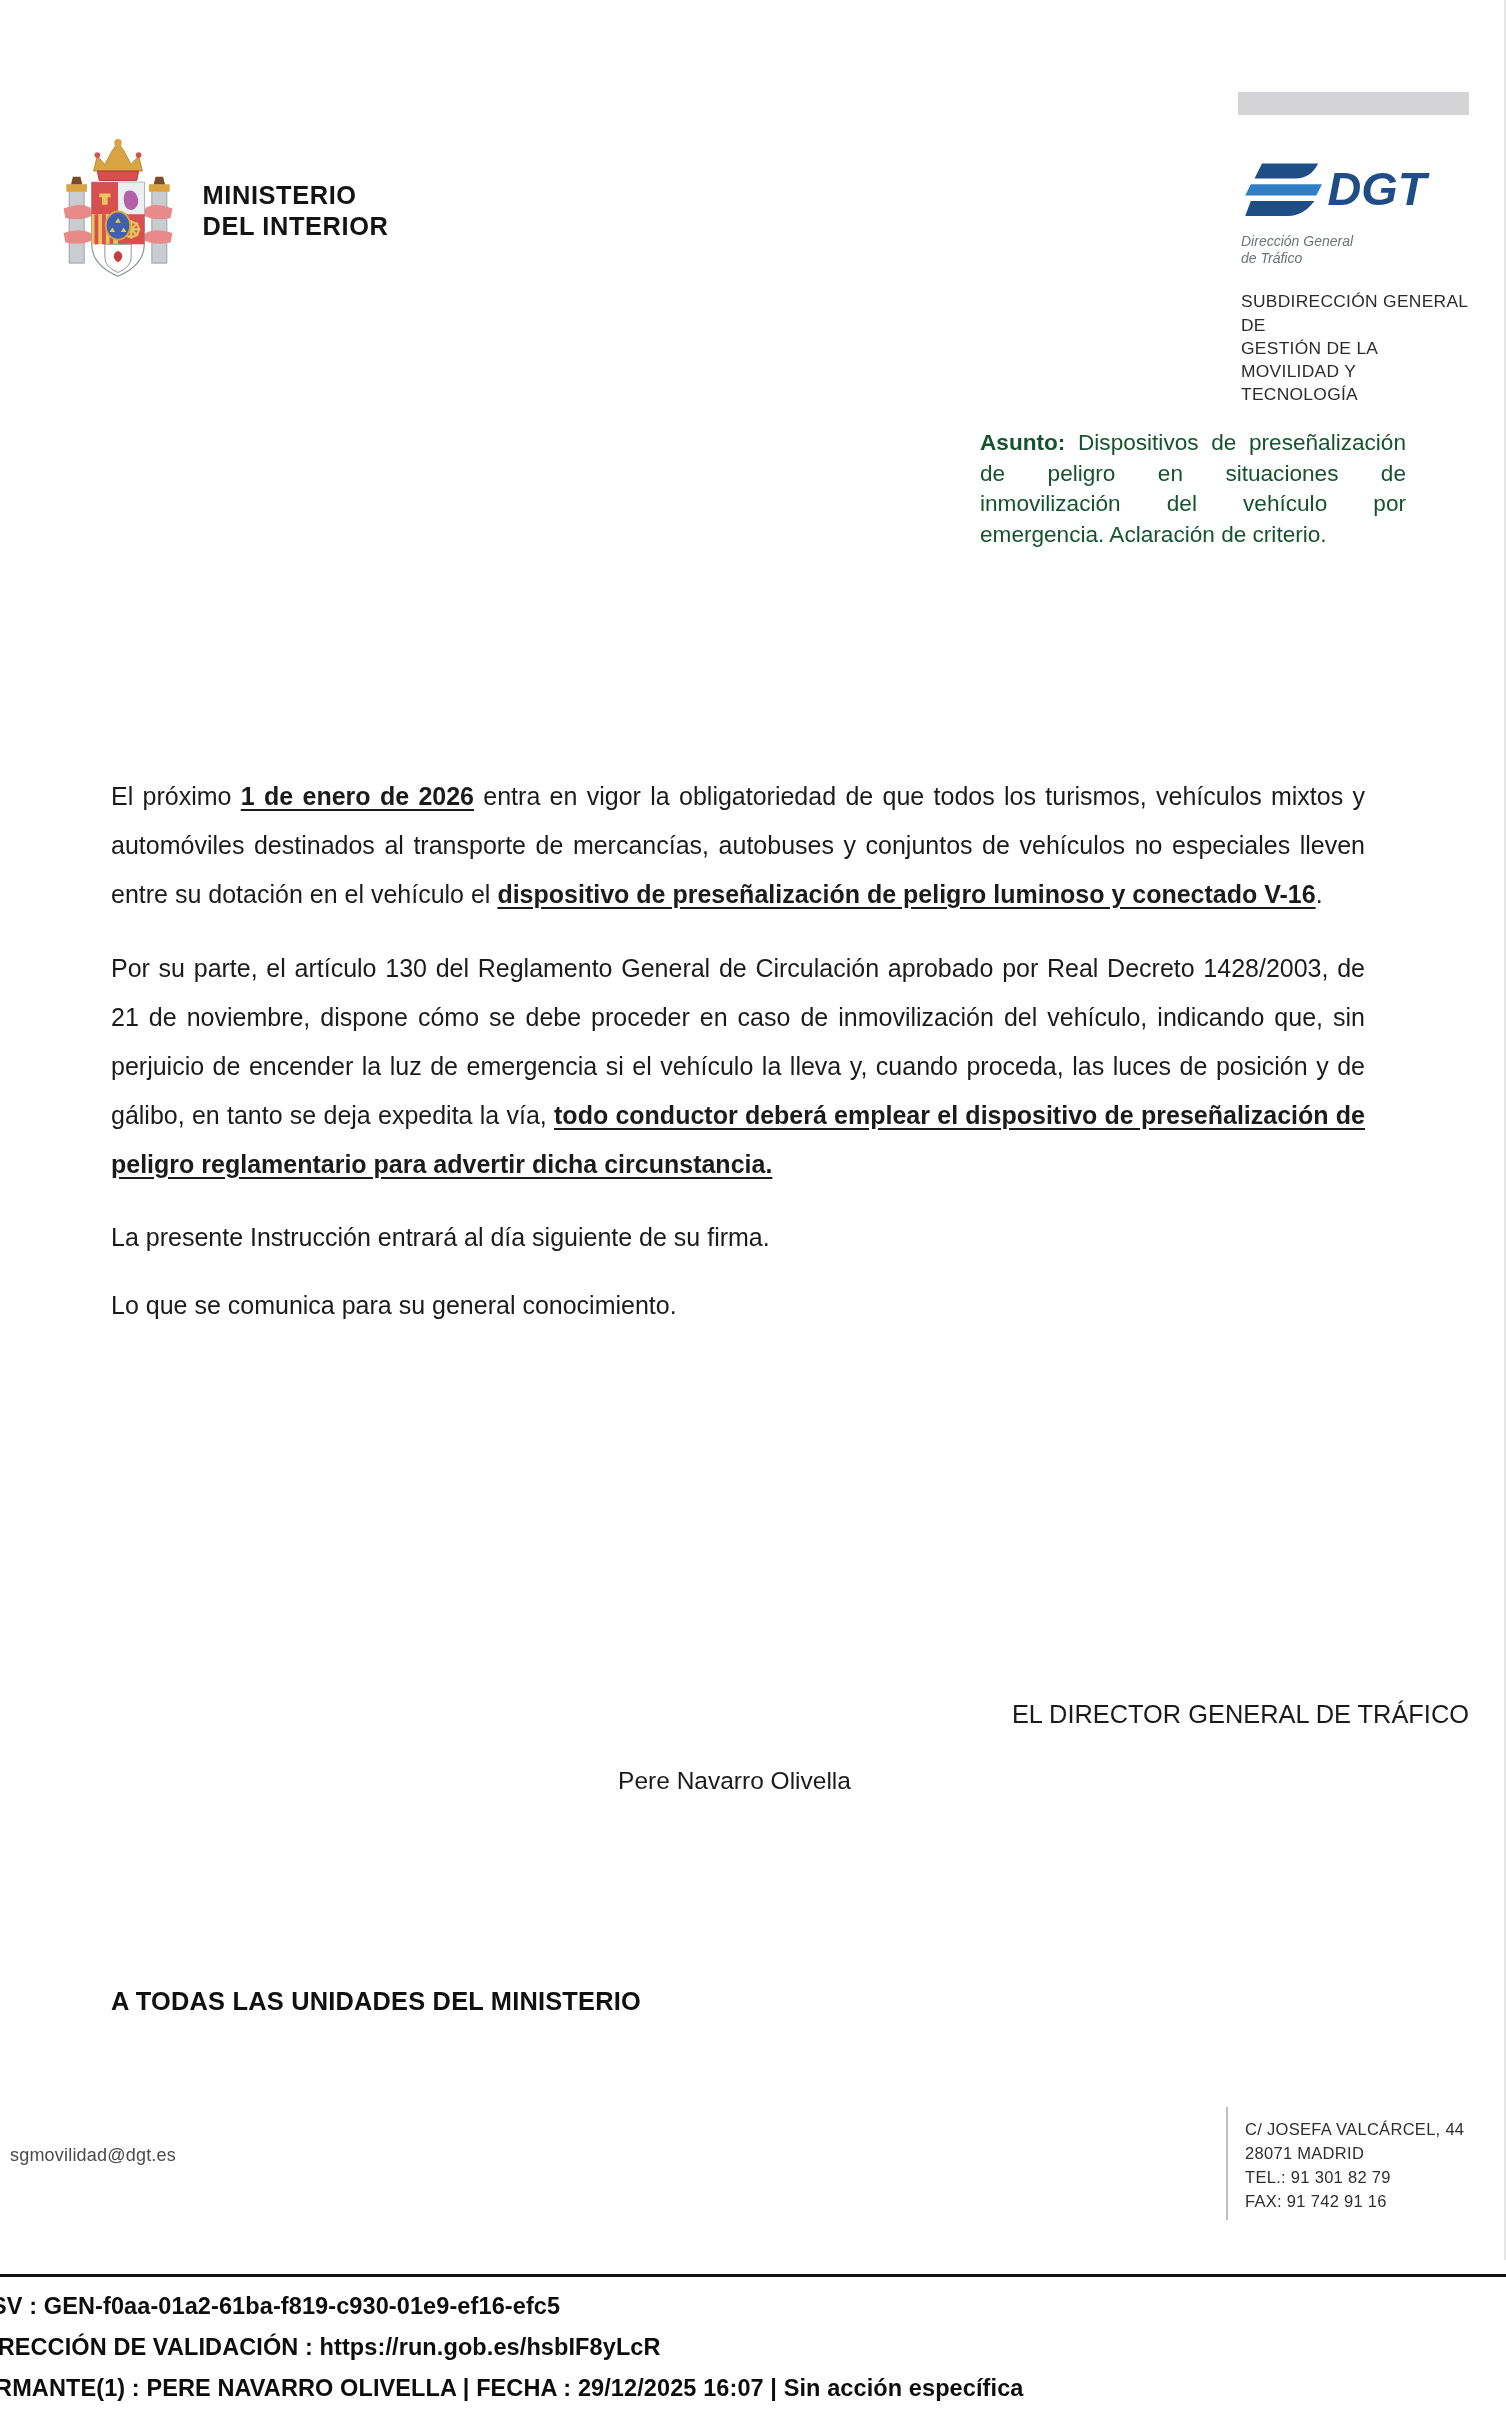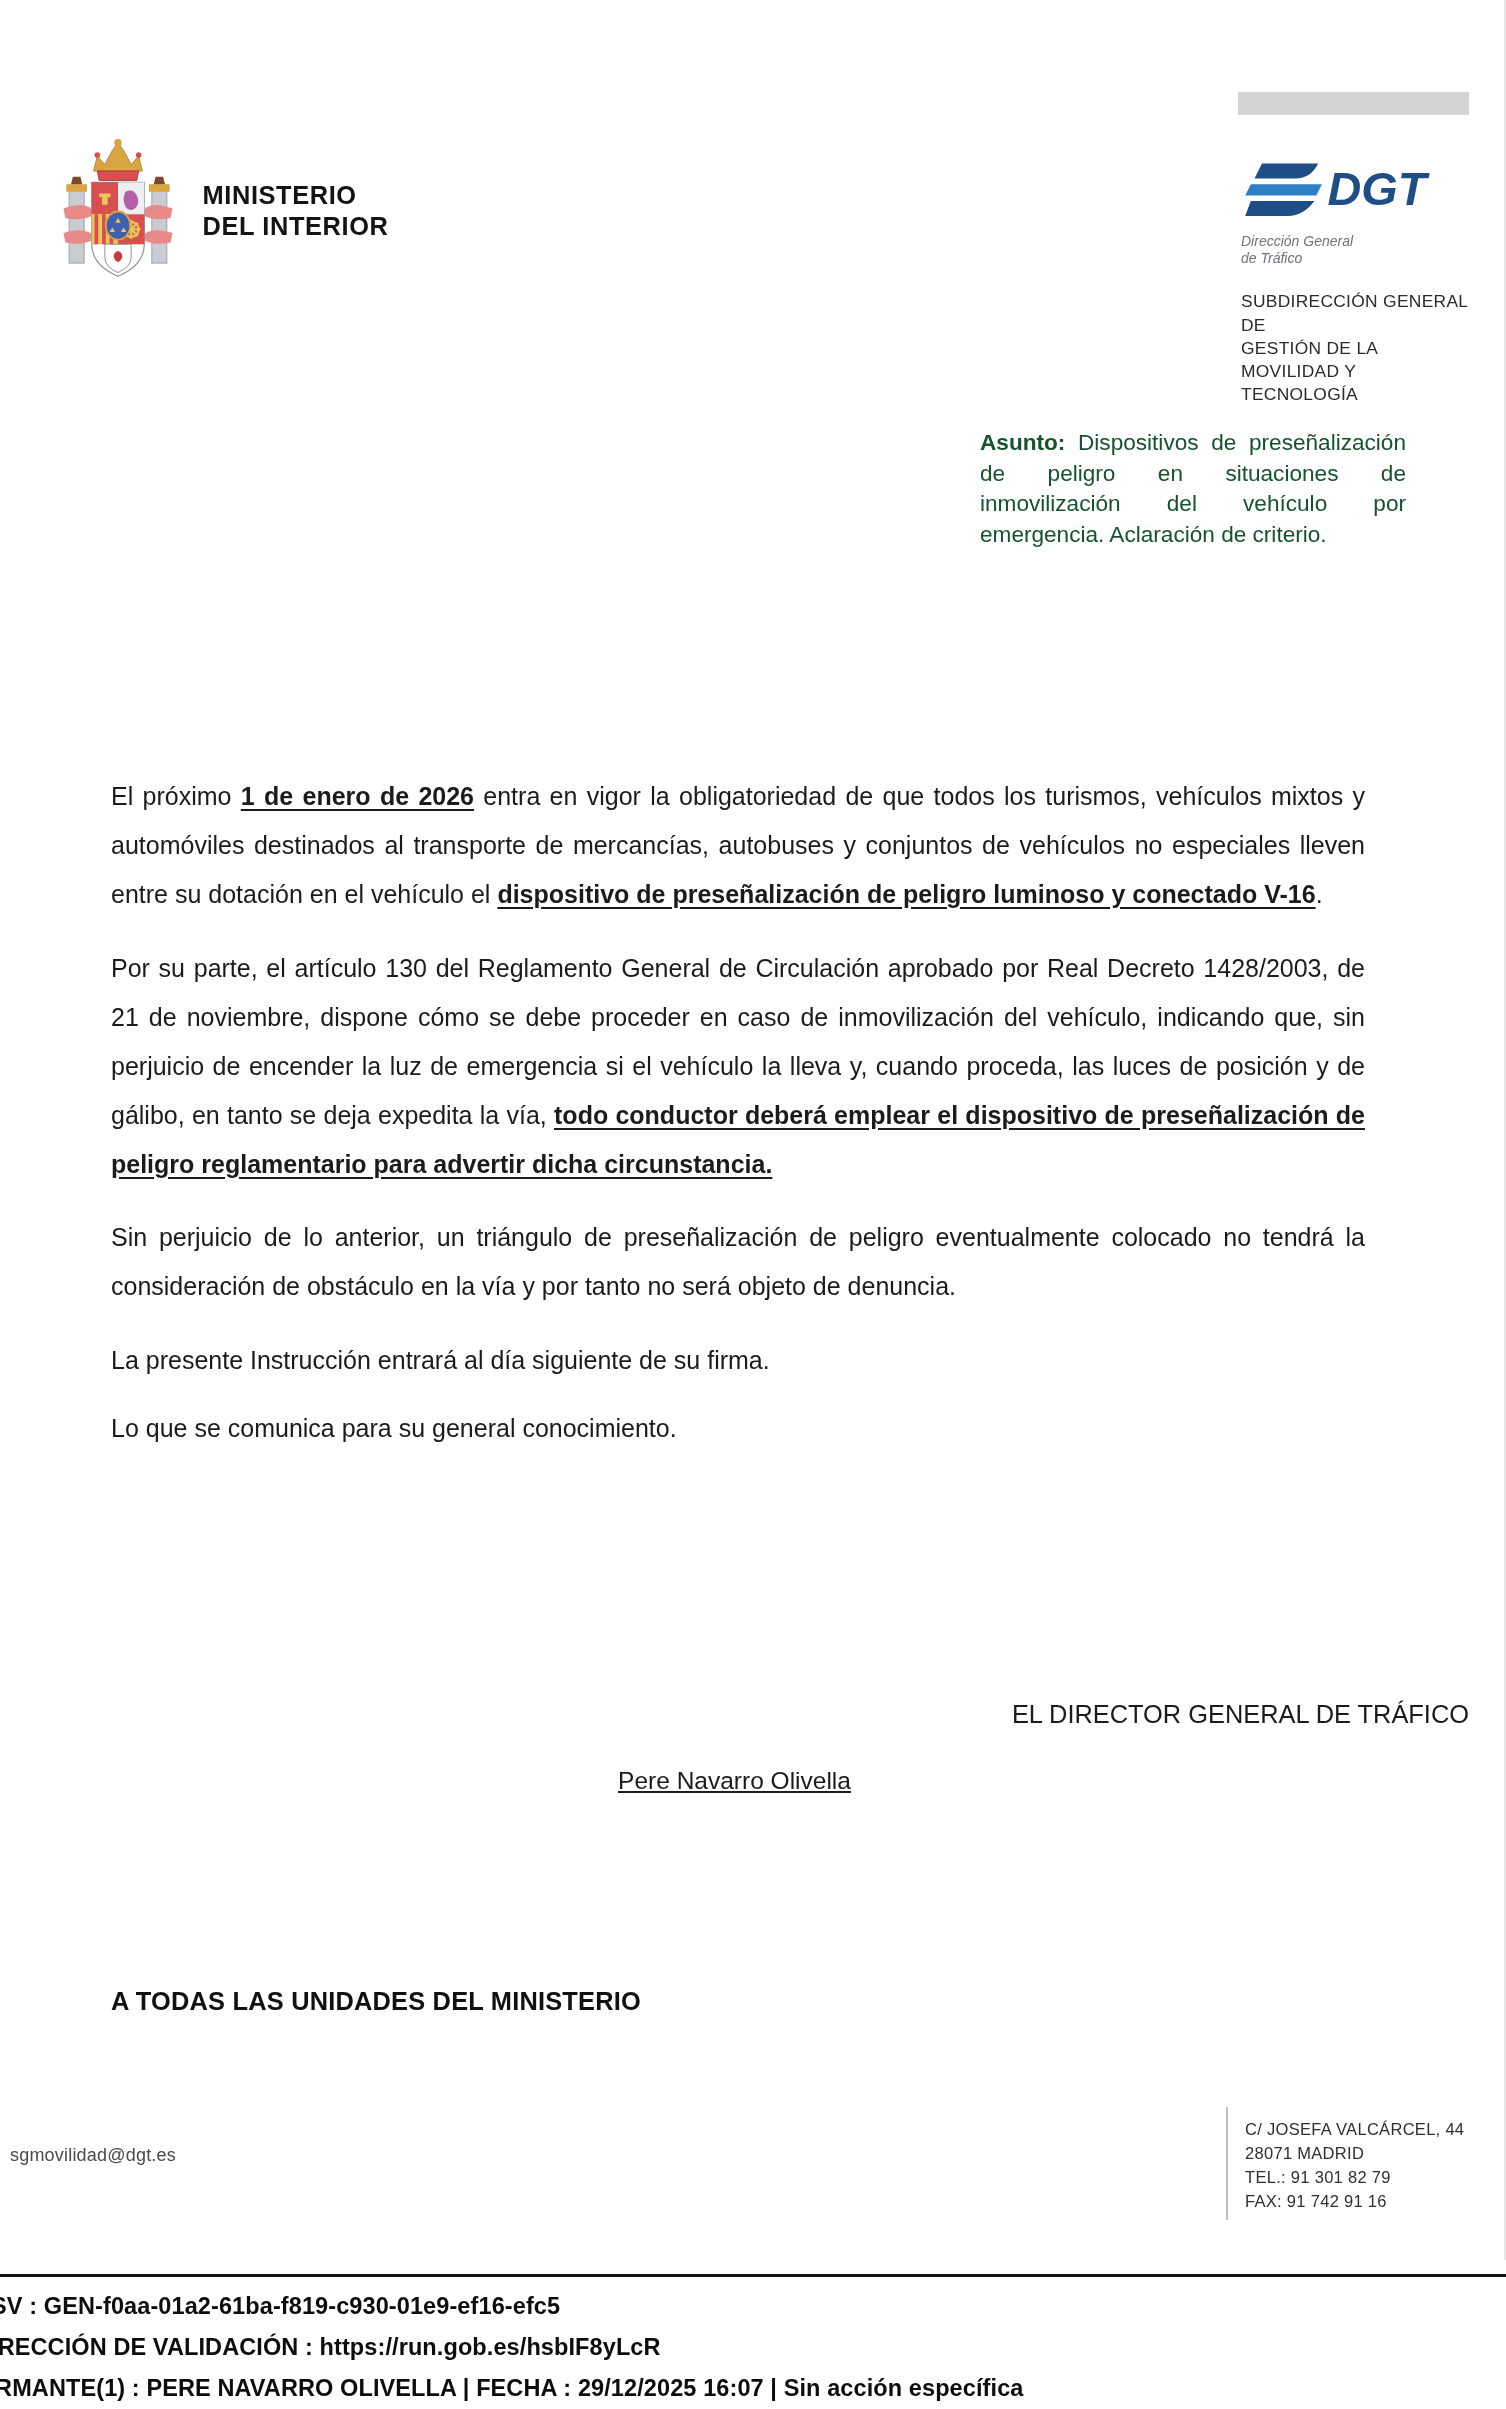--- a/index.html
+++ b/index.html
@@ -150,21 +150,20 @@
     color: #1b1b1b;
   }
   .sig-name {
     position: absolute;
     left: 0;
     top: 1767px;
     width: 1469px;
     text-align: center;
     font-size: 24.5px;
     color: #1b1b1b;
-    text-decoration: underline;
   }
 
   
   .recipient {
     position: absolute;
     left: 111px;
     top: 1987px;
     font-size: 25.4px;
     font-weight: 700;
     letter-spacing: 0.2px;
@@ -301,21 +300,20 @@
 
   <div class="asunto"><span class="lbl">Asunto:</span><span> Dispositivos de preseñalización de peligro en situaciones de inmovilización del vehículo por emergencia. Aclaración de criterio.</span></div>
 
 
   <div class="body-area">
 
     <p class="para"><span>El próximo </span><span class="bu">1 de enero de 2026</span><span> entra en vigor la obligatoriedad de que todos los turismos, vehículos mixtos y automóviles destinados al transporte de mercancías, autobuses y conjuntos de vehículos no especiales lleven entre su dotación en el vehículo el </span><span class="bu">dispositivo de preseñalización de peligro luminoso y conectado V-16</span><span>.</span></p>
 
     <p class="para"><span>Por su parte, el artículo 130 del Reglamento General de Circulación aprobado por Real Decreto 1428/2003, de 21 de noviembre, dispone cómo se debe proceder en caso de inmovilización del vehículo, indicando que, sin perjuicio de encender la luz de emergencia si el vehículo la lleva y, cuando proceda, las luces de posición y de gálibo, en tanto se deja expedita la vía, </span><span class="bu">todo conductor deberá emplear el dispositivo de preseñalización de peligro reglamentario para advertir dicha circunstancia.</span></p>
 
-    <p class="para">Sin perjuicio de lo anterior, un triángulo de preseñalización de peligro eventualmente colocado no tendrá la consideración de obstáculo en la vía y por tanto no será objeto de denuncia.</p>
 
     <p class="para tight">La presente Instrucción entrará al día siguiente de su firma.</p>
 
     <p class="para">Lo que se comunica para su general conocimiento.</p>
   </div>
 
   <div class="sig-title">EL DIRECTOR GENERAL DE TRÁFICO</div>
   <div class="sig-name">Pere Navarro Olivella</div>
 
   <div class="recipient">A TODAS LAS UNIDADES DEL MINISTERIO</div>

